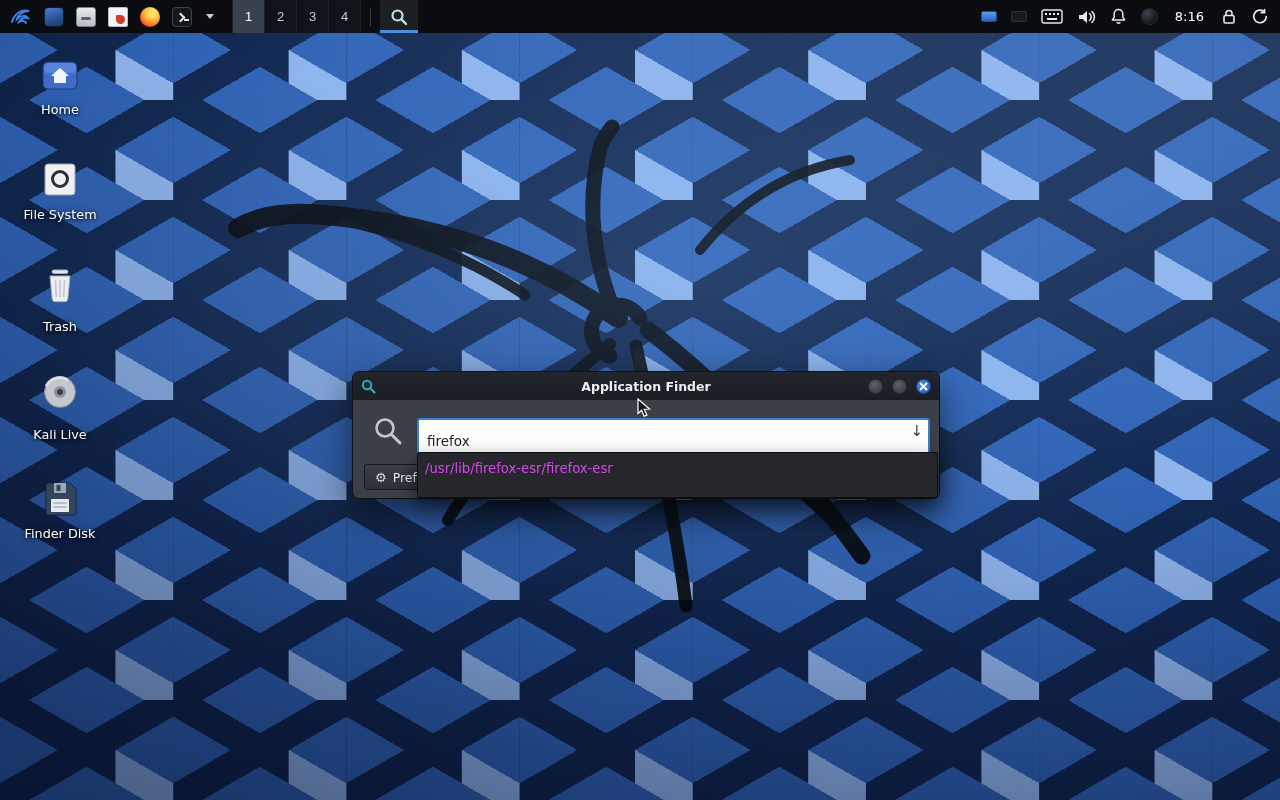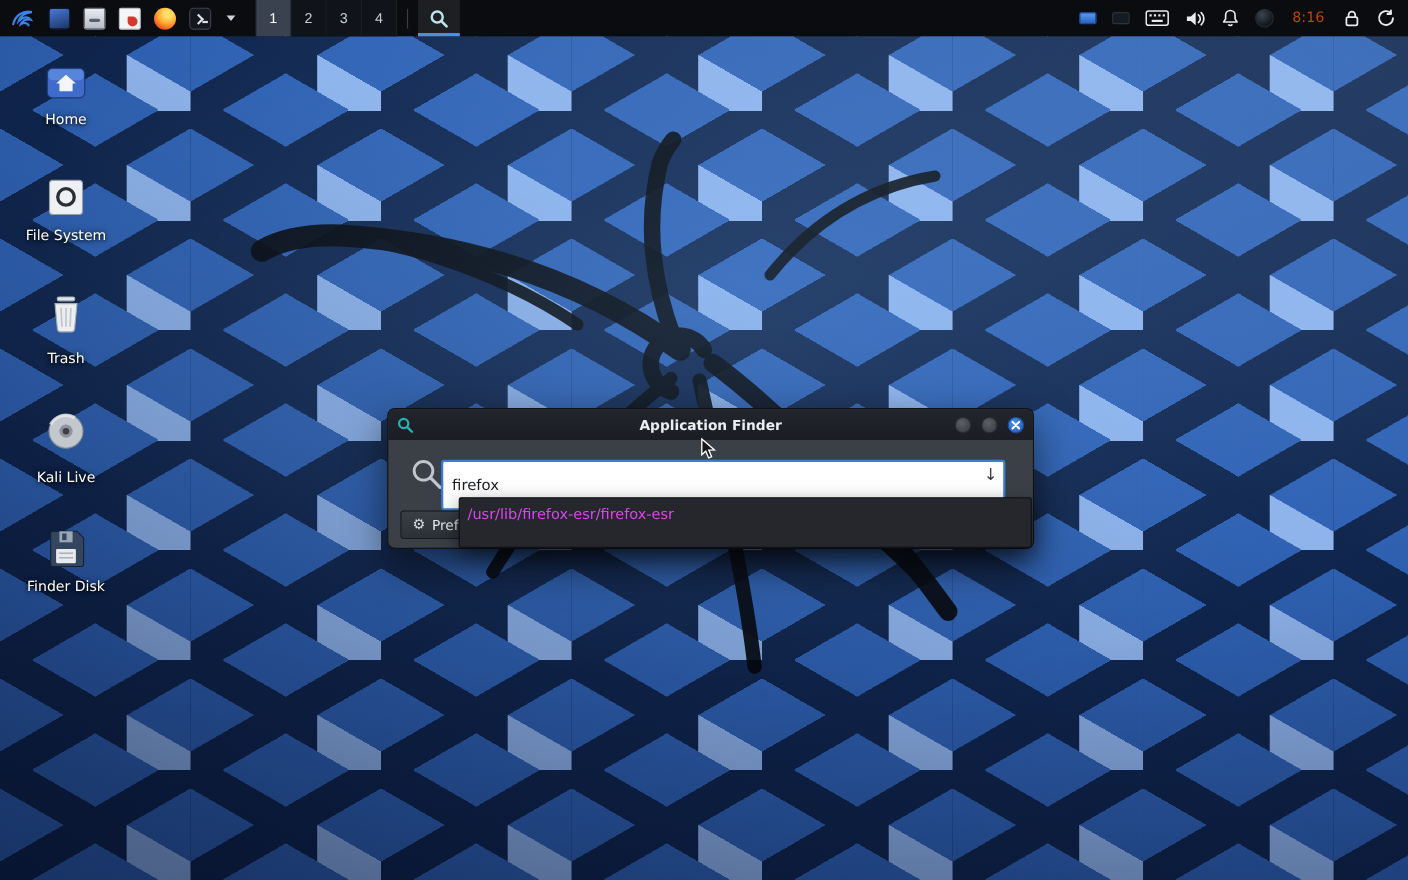--- a/index.html
+++ b/index.html
@@ -63,21 +63,21 @@
     background:rgba(255,255,255,.08); border:none; border-bottom:3px solid #4a90e2; padding-top:3px; cursor:default; }
 
   .p-right { margin-left:auto; display:flex; align-items:center; gap:10px; padding-right:10px; height:100%; }
   .tray-btn { background:transparent; border:none; display:flex; align-items:center; justify-content:center;
     height:33px; padding:0 2px; cursor:default; }
   .sw { width:16px; height:11px; border-radius:2px; display:block; }
   .sw.blue { background:linear-gradient(#5d9bf0,#2563c4); border:1px solid #1a4a9b; }
   .sw.dark { background:#161a21; border:1px solid #2c313a; }
   .sphere { width:17px; height:17px; border-radius:50%; display:block; border:1px solid #262c35;
     background:radial-gradient(circle at 35% 30%, #3a4552, #12161c 72%); }
-  .clock { color:#c2410c; font-size:13px; padding:0 5px; cursor:default; }
+  .clock { color:#ffffff; font-size:13px; padding:0 5px; cursor:default; }
 
   
   .dicon { position:absolute; left:12px; width:96px; display:flex; flex-direction:column;
     align-items:center; gap:8px; cursor:default; }
   .dlabel { color:#ffffff; font-size:12.8px; text-align:center;
     text-shadow:0 1px 3px rgba(0,0,0,.95), 0 0 6px rgba(0,0,0,.6); }
 
   
   .finder { position:absolute; left:352px; top:371px; width:588px; height:128px;
     border-radius:7px; border:1px solid #101216; background:#3b4047; z-index:50;
@@ -87,21 +87,21 @@
   .tb-title { position:absolute; left:0; right:0; text-align:center; color:#eceef1;
     font-size:12.5px; font-weight:bold; pointer-events:none; }
   .tb-btns { margin-left:auto; display:flex; gap:9px; align-items:center; z-index:2; }
   .wbtn { width:15px; height:15px; border-radius:50%; border:none; padding:0; cursor:default; }
   .wbtn.min, .wbtn.max { background:radial-gradient(circle at 40% 35%, #5c6066, #3e4247 75%); border:1px solid #2a2d32; }
   .wbtn.close { background:radial-gradient(circle at 40% 35%, #4d8ee8, #2b66c8 75%); border:1px solid #1c4c9e;
     display:flex; align-items:center; justify-content:center; }
 
   .fbody { position:relative; height:100px; }
   .big-mag { position:absolute; left:20px; top:16px; }
-  .input-wrap { position:absolute; left:48px; top:18px; width:513px; height:46px; }
+  .input-wrap { position:absolute; left:64px; top:18px; width:513px; height:46px; }
   .search { width:100%; height:100%; border:2px solid #3a7fd0; border-radius:3px; background:#ffffff;
     color:#1b1d21; font-size:13.5px; padding:0 26px 0 8px; outline:none;
     font-family:"DejaVu Sans","Liberation Sans",sans-serif; }
   .arrow { position:absolute; right:7px; top:4px; font-size:15px; color:#3a3e44; cursor:default; }
   .pref { position:absolute; left:11px; top:64px; height:26px; display:flex; align-items:center; gap:6px;
     background:linear-gradient(#3a3f47,#2c3036); border:1px solid #17191d; border-radius:3px;
     color:#e6e8eb; font-size:12.5px; padding:0 10px; cursor:default;
     font-family:"DejaVu Sans","Liberation Sans",sans-serif; }
   .gear { font-size:13px; color:#d8dadd; }
 

